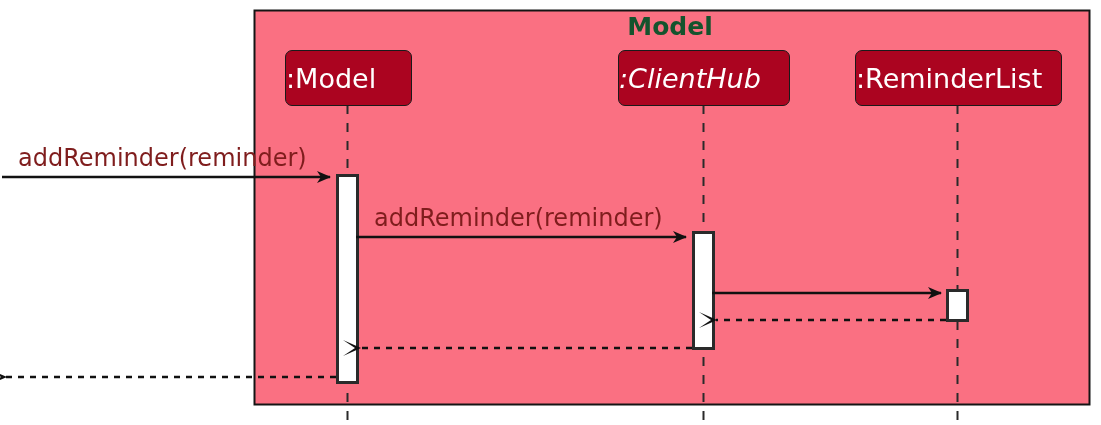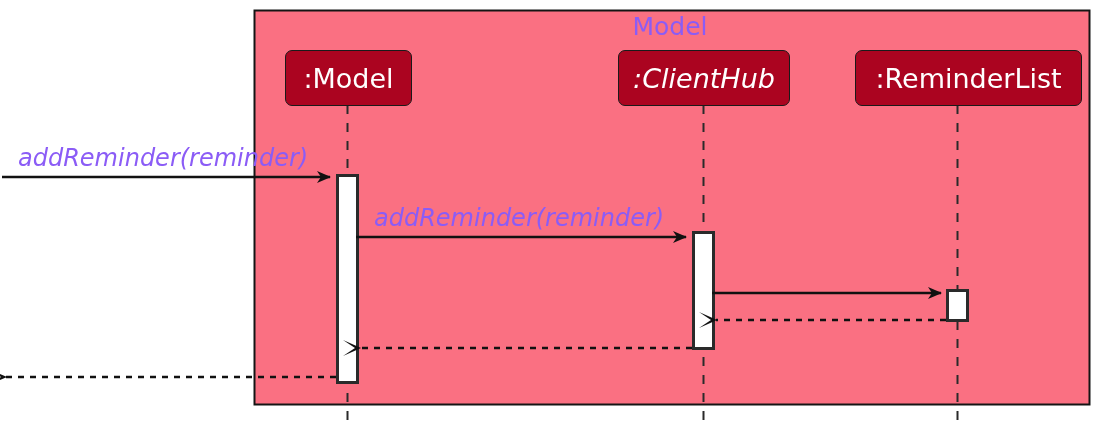--- a/index.html
+++ b/index.html
@@ -19,49 +19,47 @@
   }
   #svg-layer {
     position: absolute;
     left: 0;
     top: 0;
     width: 1101px;
     height: 425px;
   }
   .frame-title {
     position: absolute;
-    font-weight: normal;
+    font-weight: bold;
     font-size: 25px;
-    color: #8b5cf6;
+    color: #14532d;
     line-height: 1;
     white-space: nowrap;
   }
   .participant-box {
     position: absolute;
     background: #AB0420;
     border: 1px solid #1a1a1a;
     border-radius: 7px;
     box-sizing: border-box;
     display: flex;
     align-items: center;
-    justify-content: center;
   }
   .participant-label {
     color: #ffffff;
     font-size: 27px;
     line-height: 1;
     white-space: nowrap;
   }
   .msg-label {
     position: absolute;
-    color: #8b5cf6;
+    color: #7f1d1d;
     font-size: 24px;
     line-height: 1;
     white-space: nowrap;
-    font-style: italic;
   }
 </style>
 </head>
 <body>
 
 <div id="diagram-root">
 
   <svg id="svg-layer" viewBox="0 0 1101 425">
     <defs>
       <marker id="solid-arrow" markerWidth="14" markerHeight="12" refX="13" refY="6" orient="auto" markerUnits="userSpaceOnUse">
@@ -100,21 +98,21 @@
   <div class="frame-title" style="left:625px; top:14px; width:90px; text-align:center;">Model</div>
 
   <div class="participant-box" style="left:285px; top:50px; width:127px; height:56px;">
     <span class="participant-label">:Model</span>
   </div>
 
   <div class="participant-box" style="left:618px; top:50px; width:172px; height:56px;font-style:italic;">
     <span class="participant-label">:ClientHub</span>
   </div>
 
-  <div class="participant-box" style="left:855px; top:50px; width:227px; height:56px;">
+  <div class="participant-box" style="left:855px; top:50px; width:207px; height:56px;">
     <span class="participant-label">:ReminderList</span>
   </div>
 
   <div class="msg-label" style="left:18px; top:146px;">addReminder(reminder)</div>
 
   <div class="msg-label" style="left:374px; top:206px;">addReminder(reminder)</div>
 
 
 </div>
 

